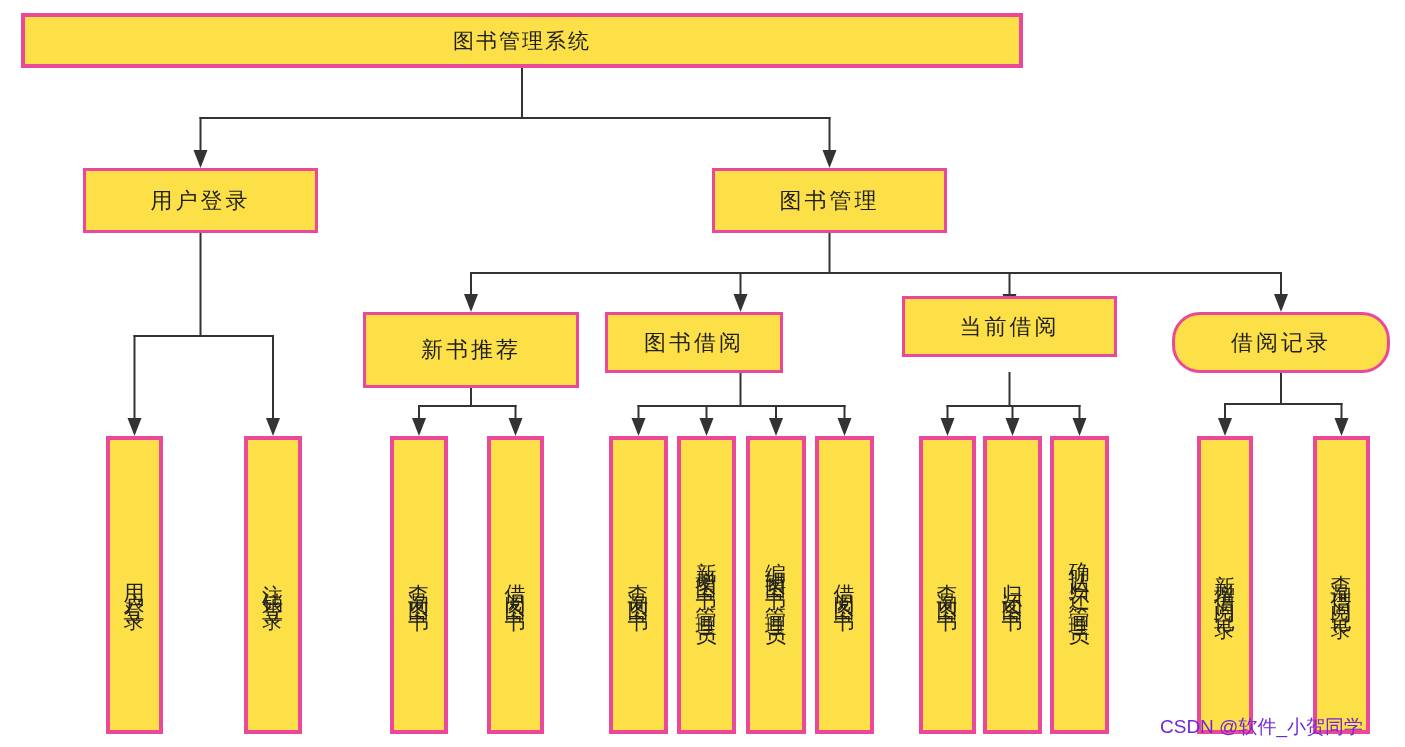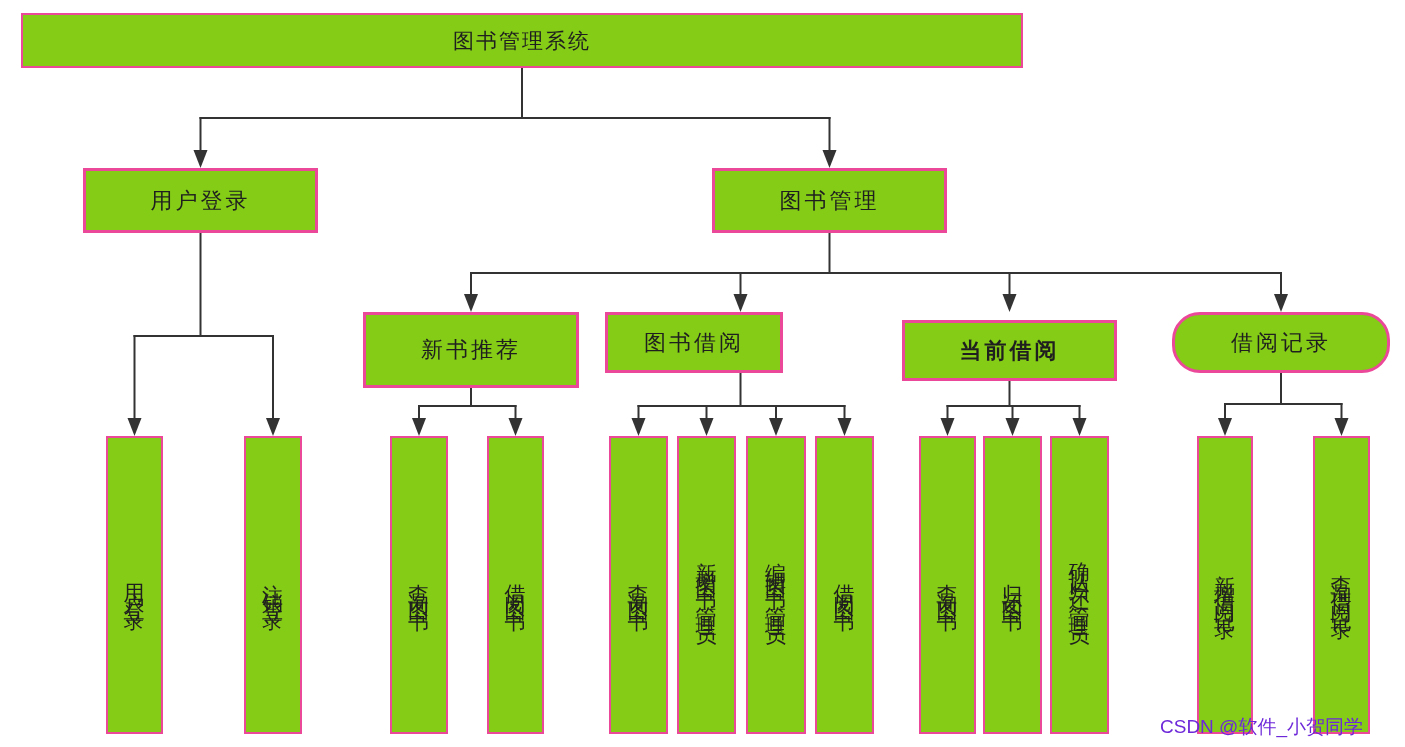--- a/index.html
+++ b/index.html
@@ -17,22 +17,22 @@
   }
   #connectors {
     position: absolute;
     left: 0;
     top: 0;
     z-index: 0;
   }
   .node {
     position: absolute;
     box-sizing: border-box;
-    background: #84cc16;
-    border: 2px solid #ec4899;
+    background: #fde047;
+    border: 4px solid #ec4899;
     color: #1f1f1f;
     display: flex;
     align-items: center;
     justify-content: center;
     text-align: center;
     z-index: 1;
     line-height: 1;
   }
   .node.root {
     font-size: 21px;
@@ -141,21 +141,21 @@
     </div>
     <div class="node lvl2" style="left: 712px; top: 168px; width: 235px; height: 65px;">
       <span>图书管理</span>
     </div>
     <div class="node lvl3" style="left: 363px; top: 312px; width: 216px; height: 76px;">
       <span>新书推荐</span>
     </div>
     <div class="node lvl3" style="left: 605px; top: 312px; width: 178px; height: 61px;">
       <span>图书借阅</span>
     </div>
-    <div class="node lvl3" style="left: 902px; top: 320px; width: 215px; height: 61px; font-weight: bold;">
+    <div class="node lvl3" style="left: 902px; top: 296px; width: 215px; height: 61px;">
       <span>当前借阅</span>
     </div>
     <div class="node lvl3" style="left: 1172px; top: 312px; width: 218px; height: 61px; border-radius: 28px;">
       <span>借阅记录</span>
     </div>
     <div class="node leaf" style="left: 106px; top: 436px; width: 57px; height: 298px;">
       <span>用户登录</span>
     </div>
     <div class="node leaf" style="left: 244px; top: 436px; width: 58px; height: 298px;">
       <span>注销登录</span>

